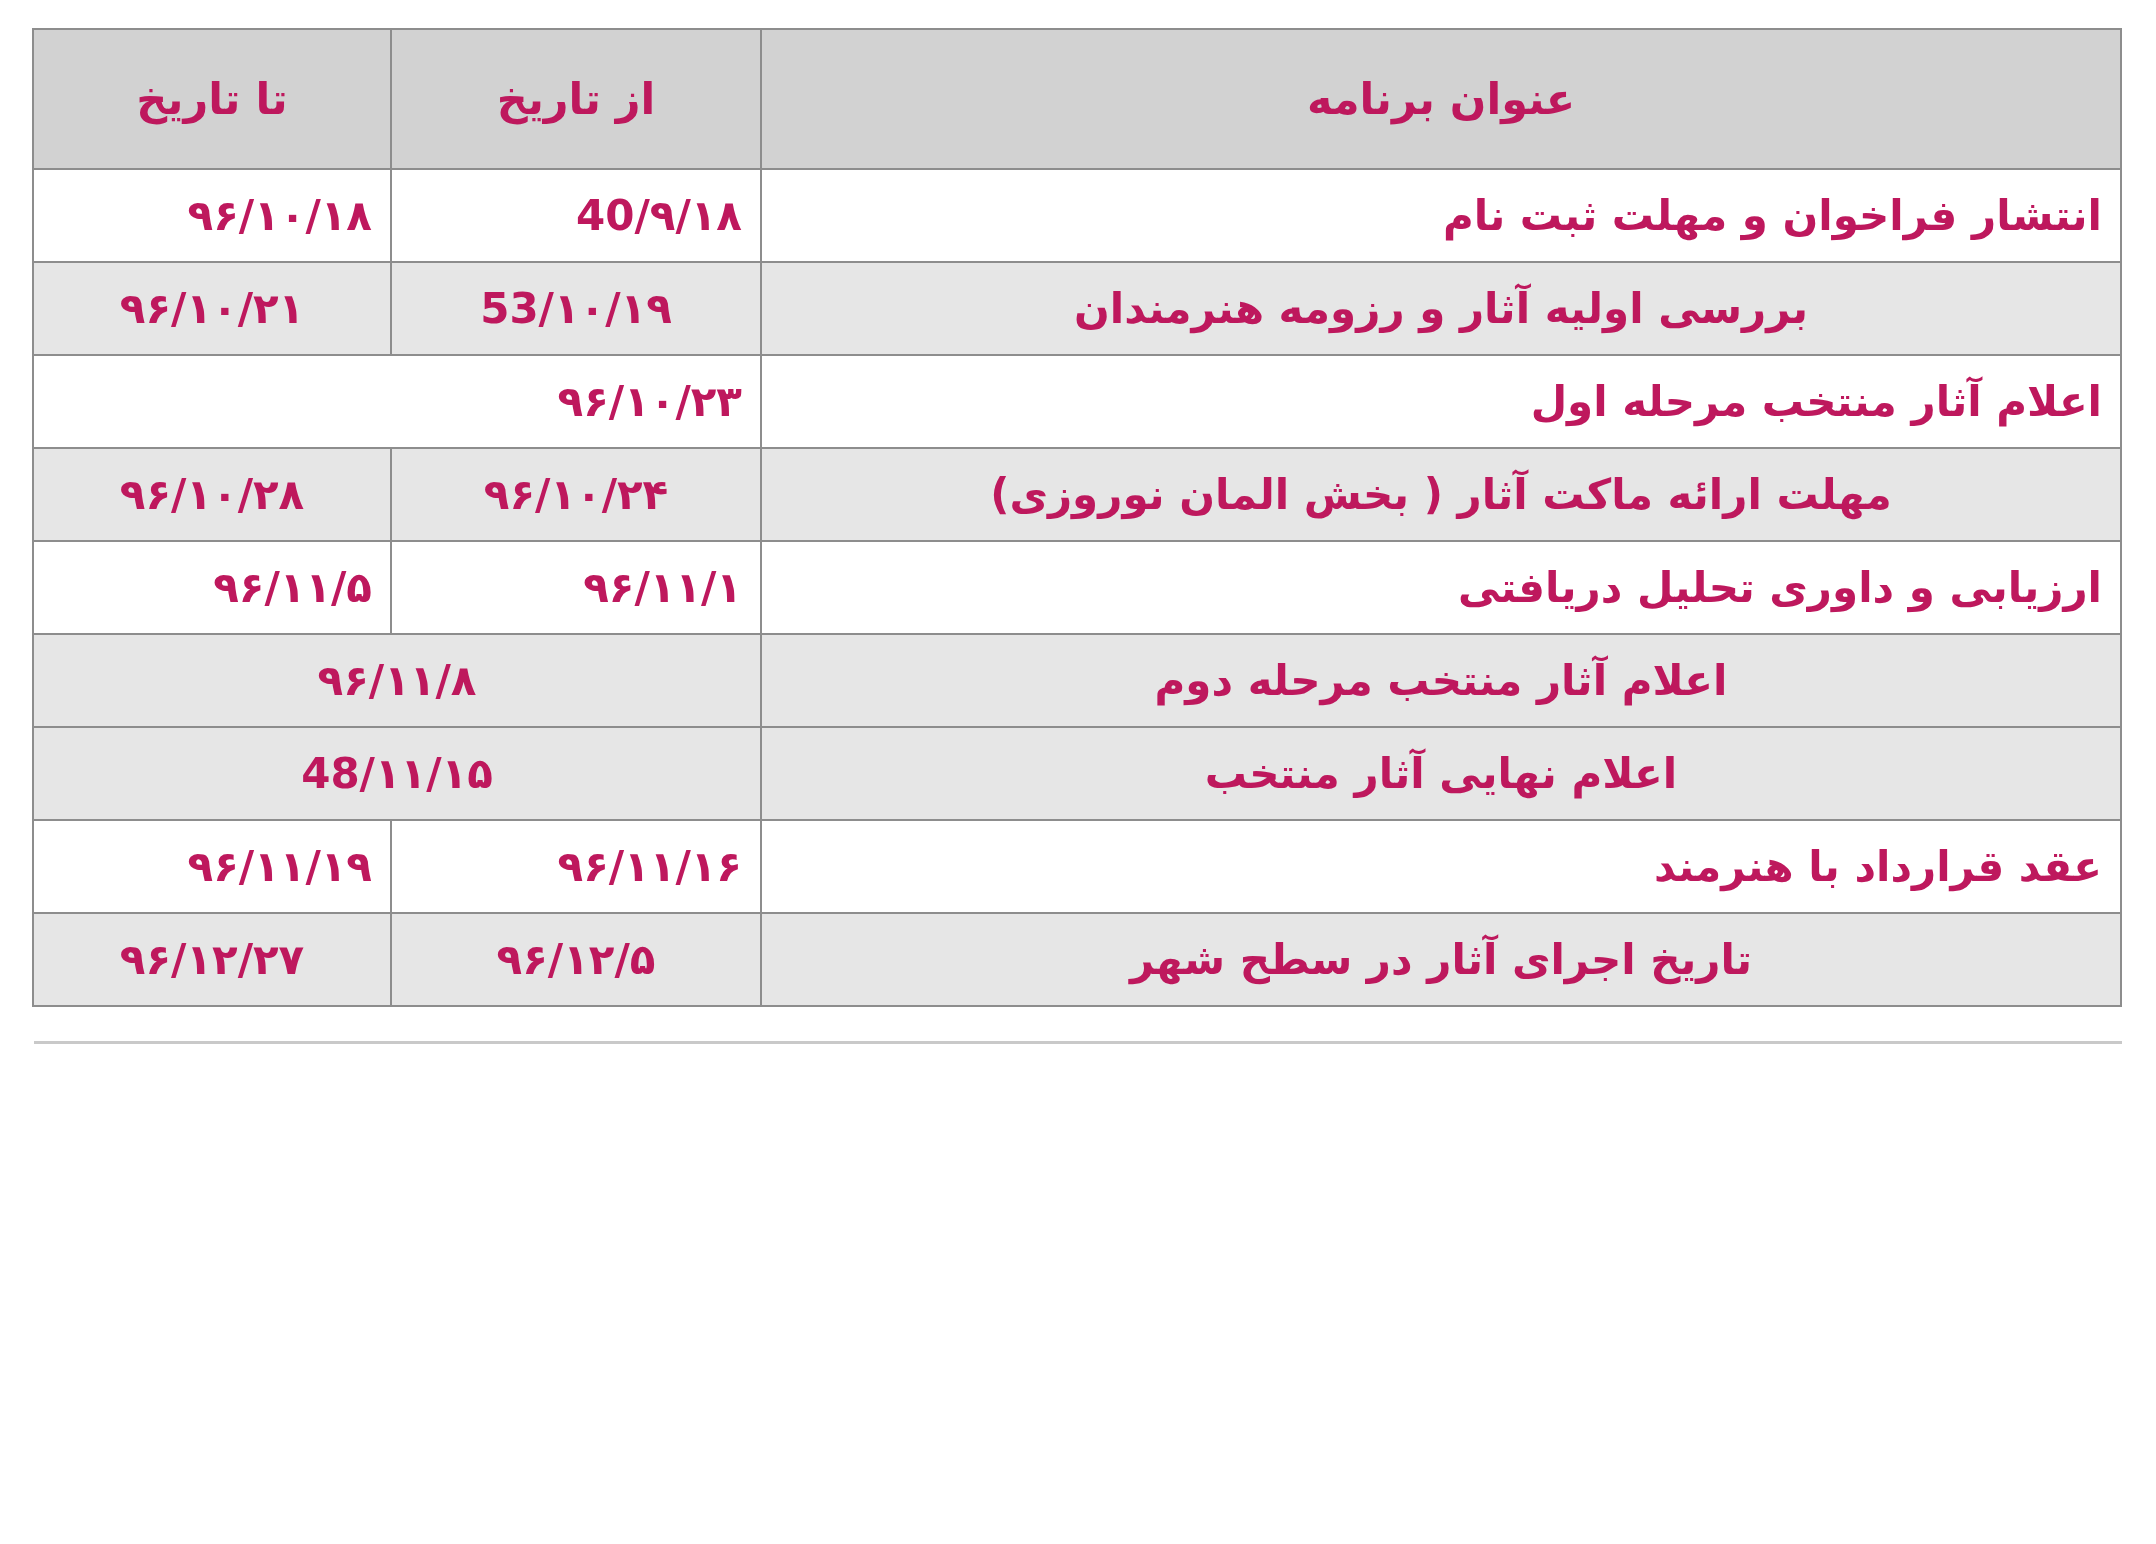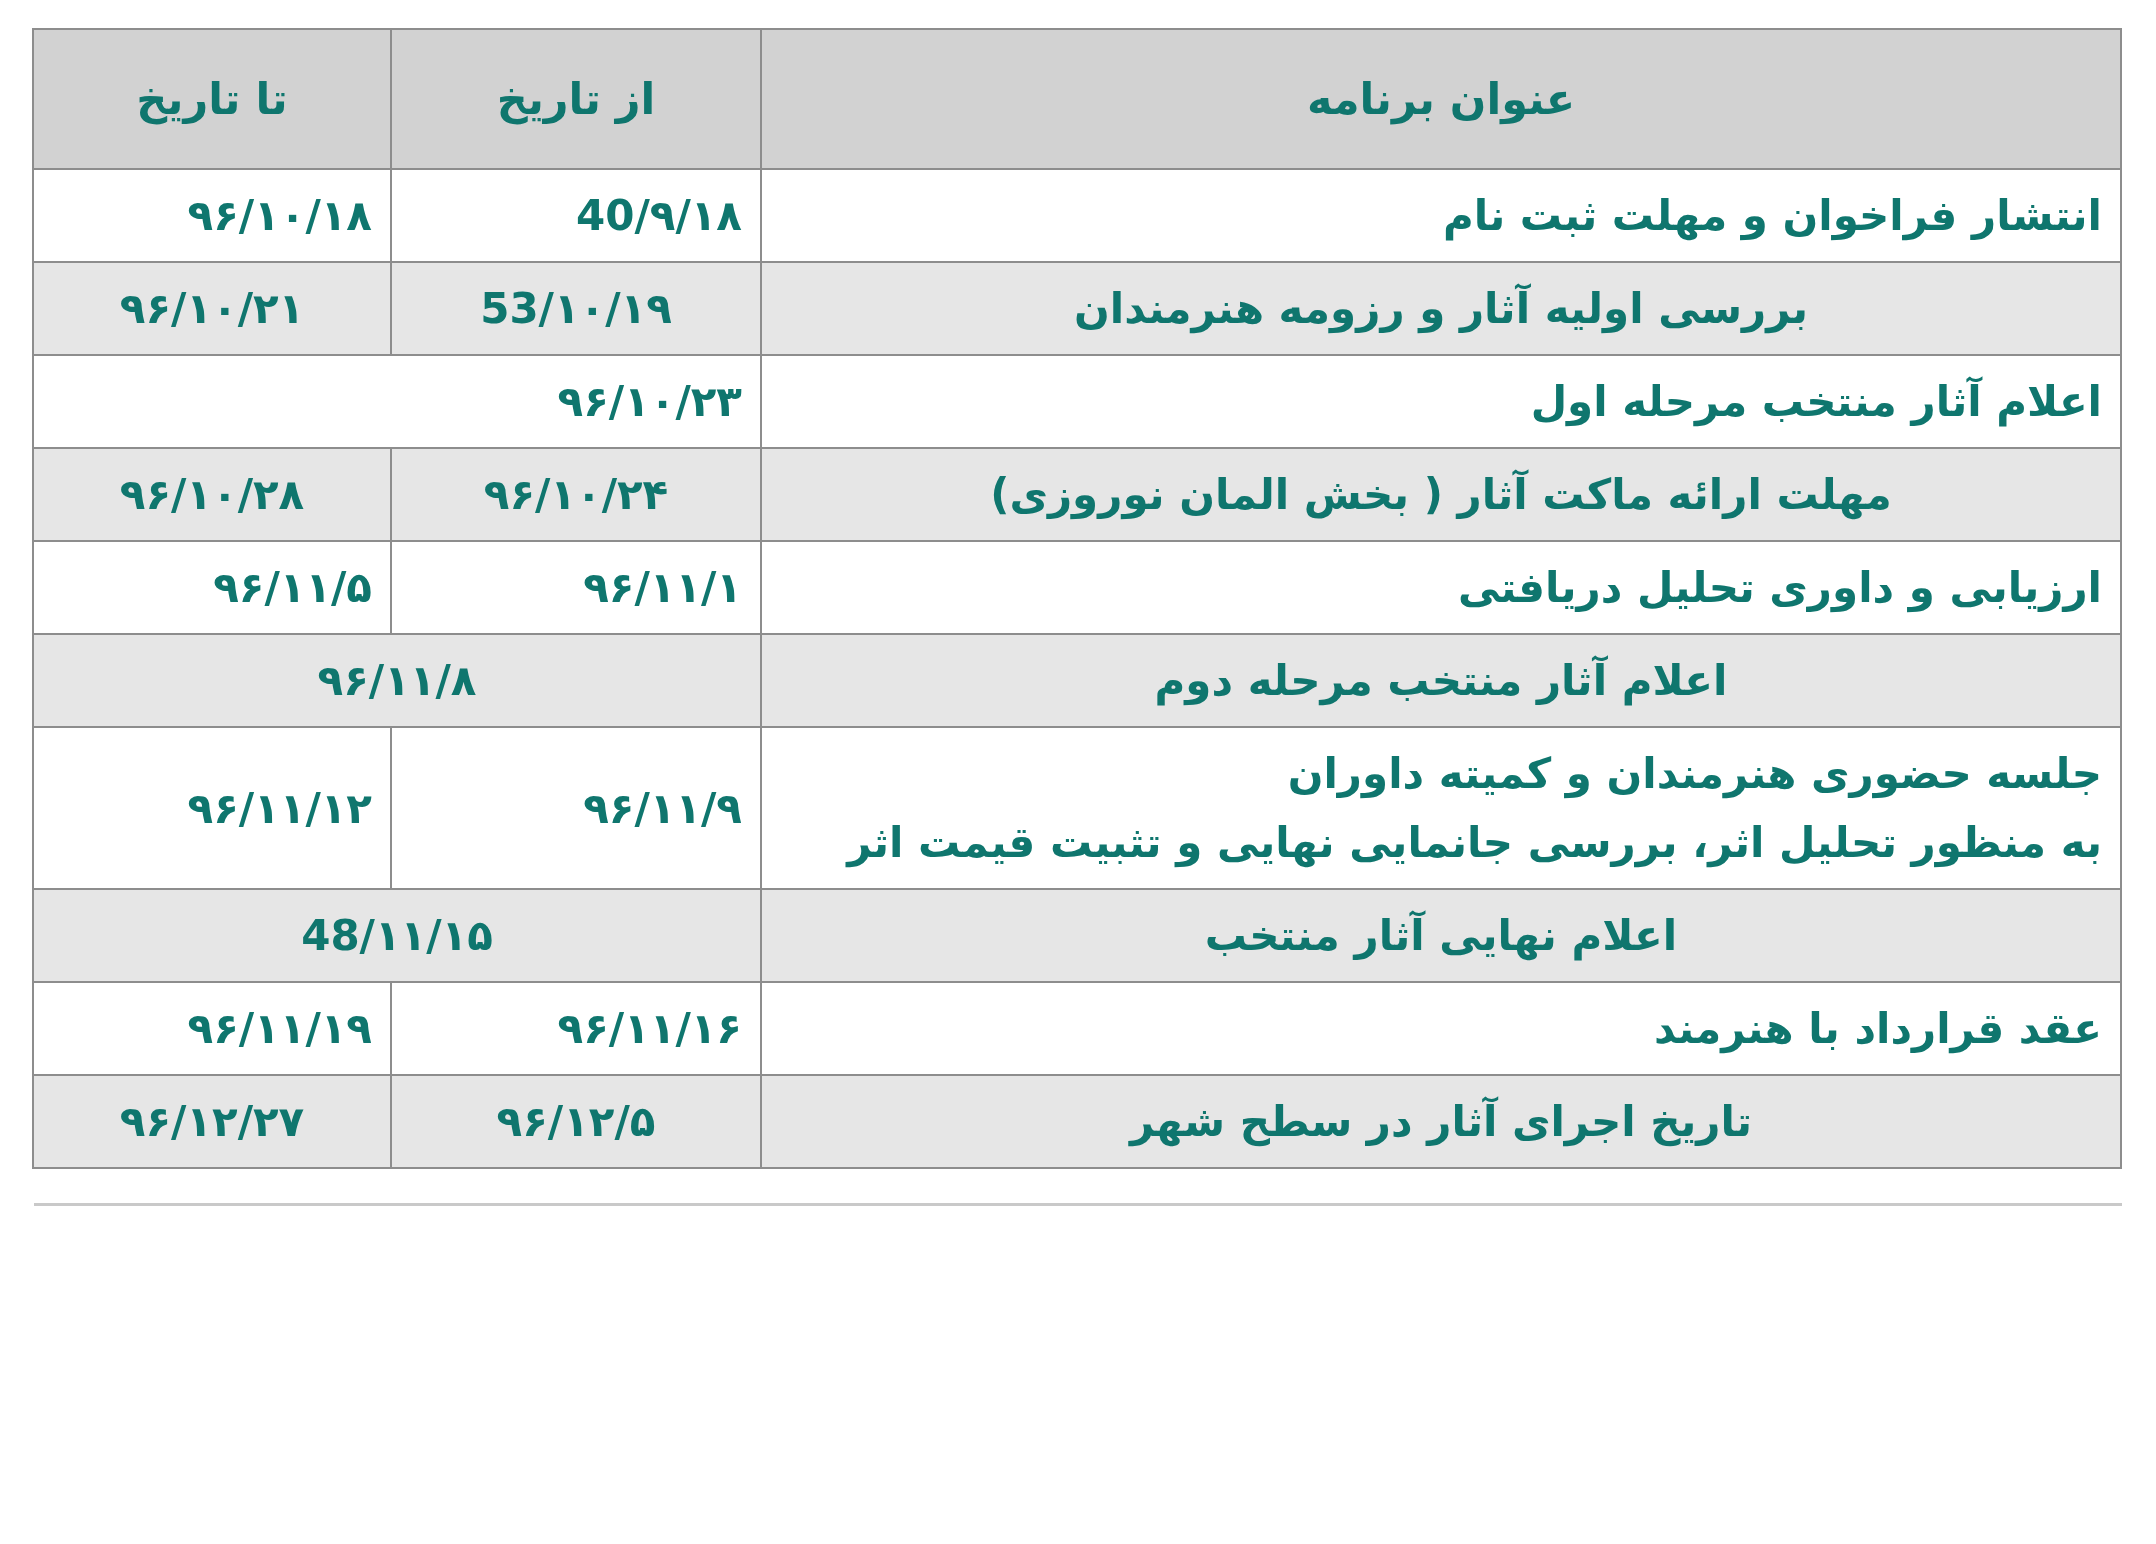--- a/index.html
+++ b/index.html
@@ -28,21 +28,21 @@
   }
   table.schedule col.c-title { width: 1360px; }
   table.schedule col.c-from  { width: 370px; }
   table.schedule col.c-to    { width: 358px; }
 
   table.schedule th,
   table.schedule td {
     border: 2px solid #8d8d8d;
     text-align: center;
     vertical-align: middle;
-    color: #0f766e;
+    color: #be185d;
     font-size: 42px;
     line-height: 1.5;
     padding: 14px 18px;
     font-weight: 700;
   }
   table.schedule thead th {
     background: #d2d2d2;
     height: 110px;
     font-size: 43px;
   }
@@ -129,28 +129,20 @@
           </td>
           <td class="date-cell">۹۶/۱۱/۱</td>
           <td class="date-cell">۹۶/۱۱/۵</td>
         </tr>
         <tr class="row-even">
           <td class="title-cell">
             <span class="title-line">اعلام آثار منتخب مرحله دوم</span>
           </td>
           <td class="span-cell" colspan="2">۹۶/۱۱/۸</td>
         </tr>
-        <tr class="row-odd">
-          <td class="title-cell">
-            <span class="title-line">جلسه حضوری هنرمندان و کمیته داوران</span>
-            <span class="title-line">به منظور تحلیل اثر، بررسی جانمایی نهایی و تثبیت قیمت اثر</span>
-          </td>
-          <td class="date-cell">۹۶/۱۱/۹</td>
-          <td class="date-cell">۹۶/۱۱/۱۲</td>
-        </tr>
         <tr class="row-even">
           <td class="title-cell">
             <span class="title-line">اعلام نهایی آثار منتخب</span>
           </td>
           <td class="span-cell" colspan="2">48/۱۱/۱۵</td>
         </tr>
         <tr class="row-odd">
           <td class="title-cell">
             <span class="title-line">عقد قرارداد با هنرمند</span>
           </td>

